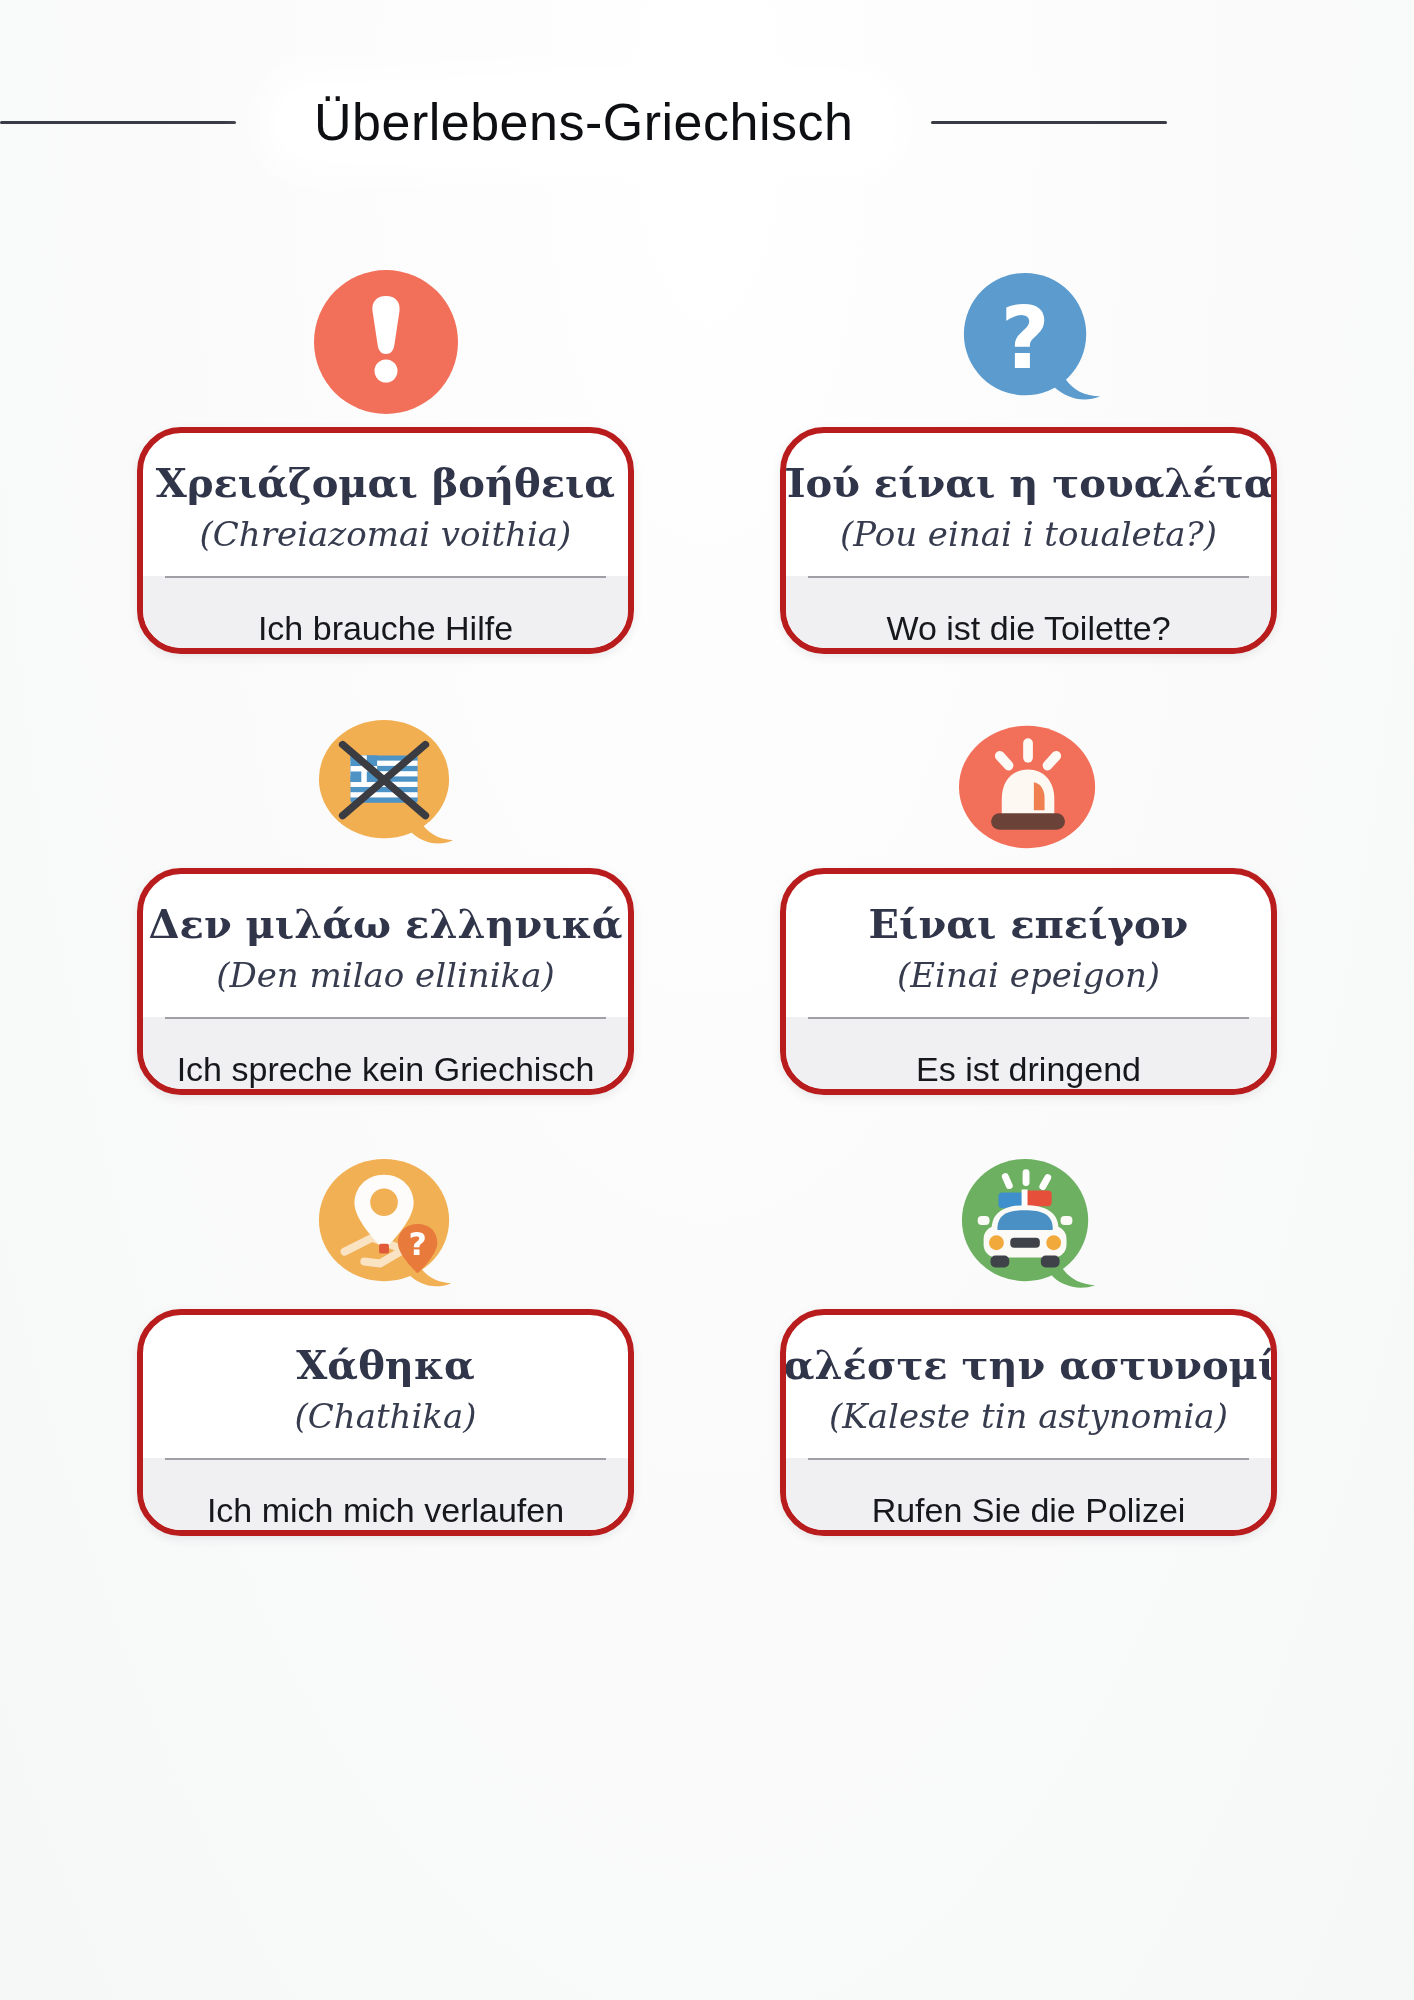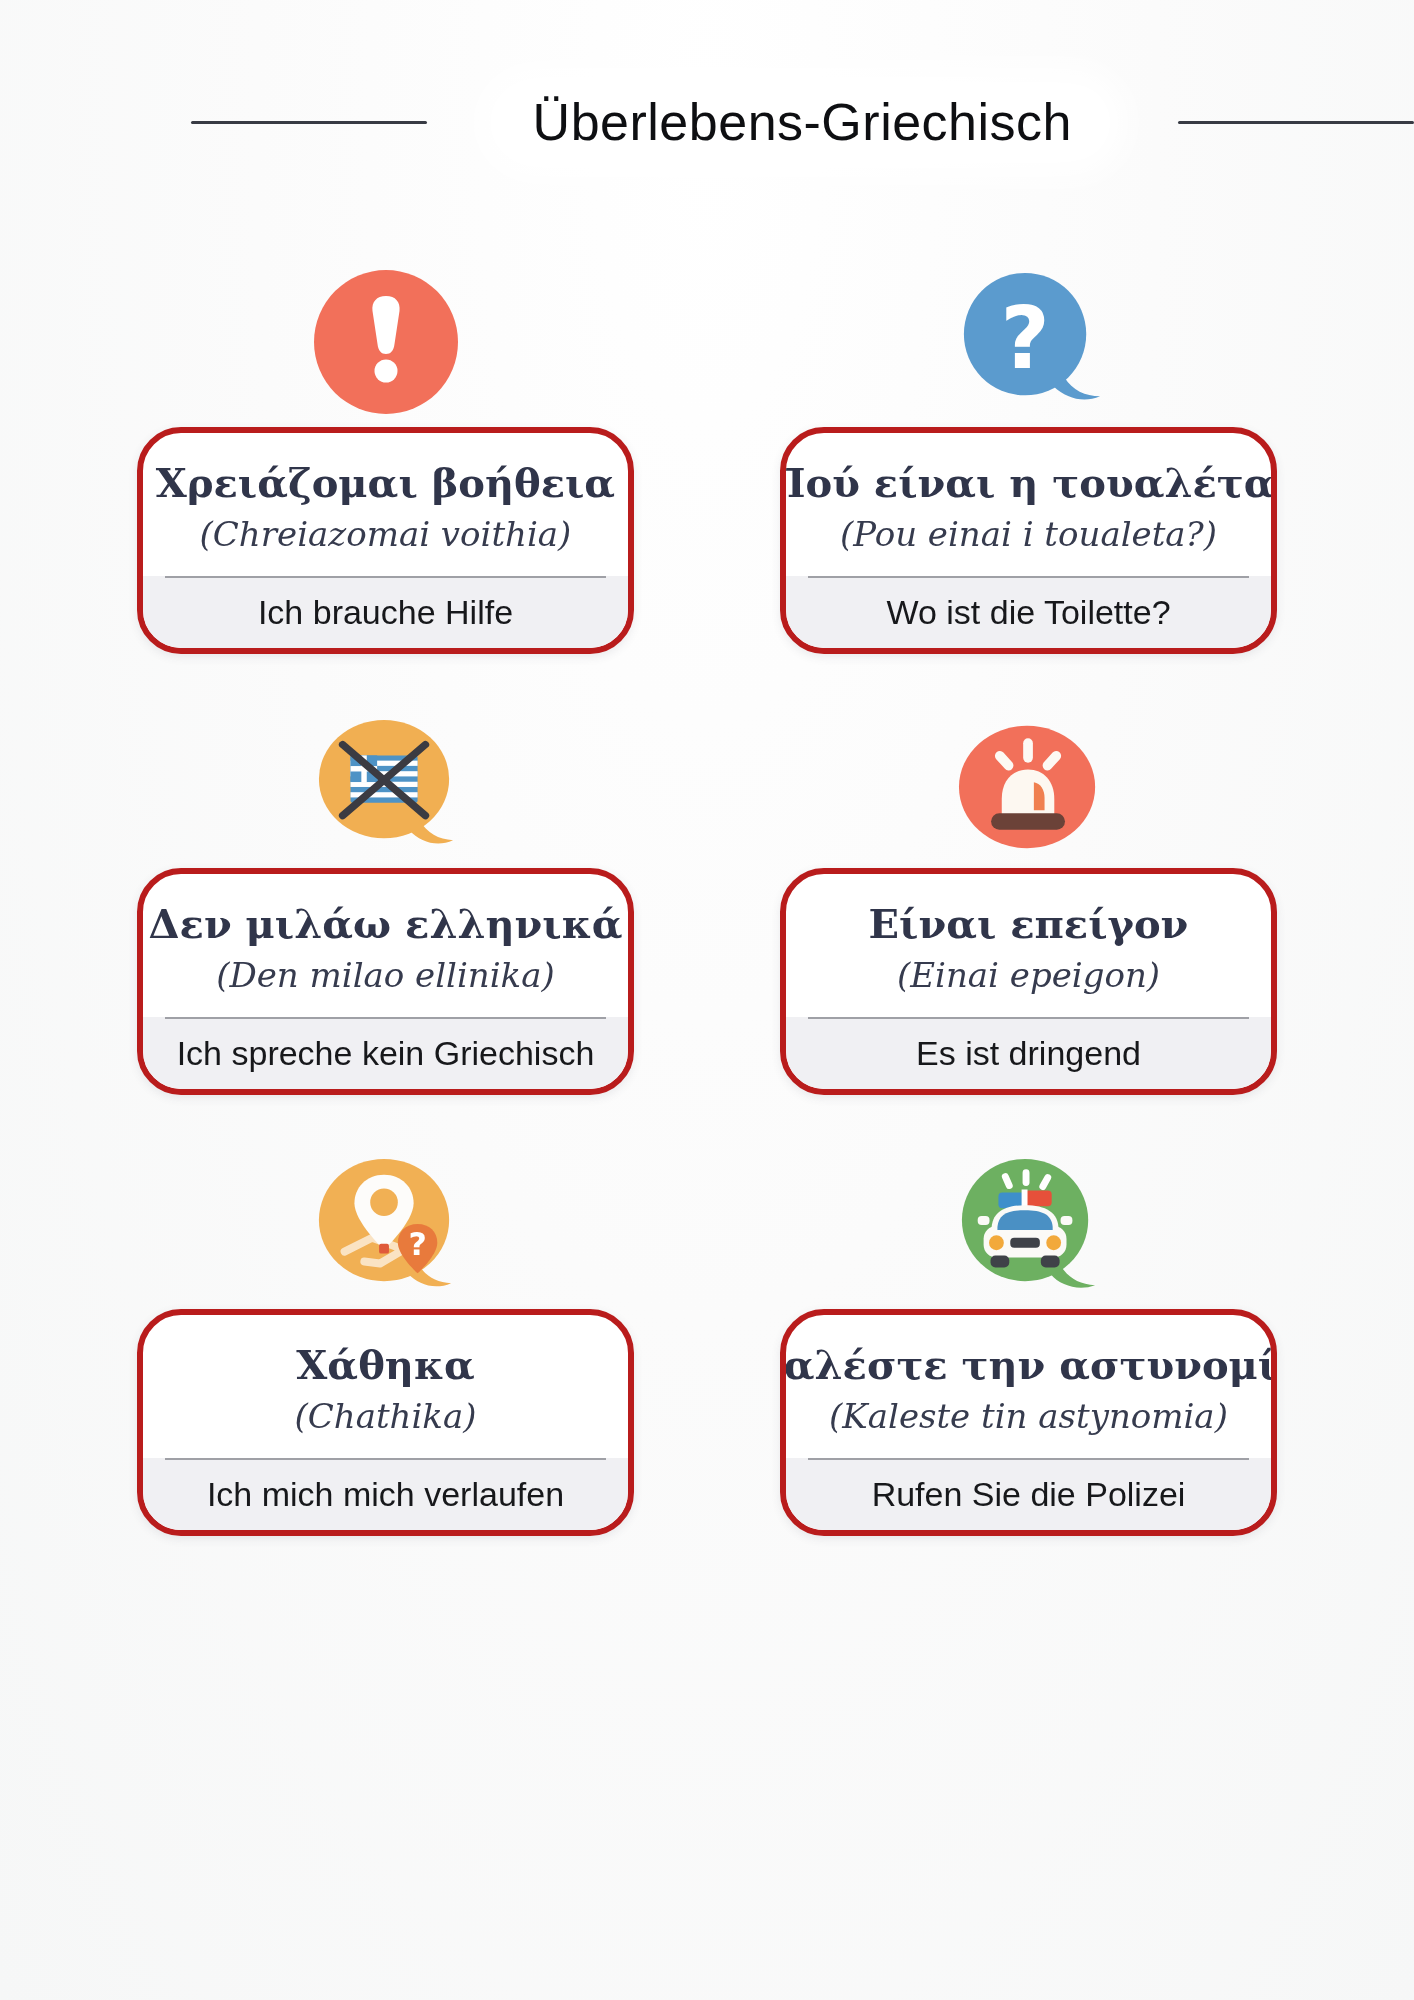--- a/index.html
+++ b/index.html
@@ -6,21 +6,21 @@
   body{
     width:1414px;height:2000px;
     background:radial-gradient(ellipse at 50% 6%, #ffffff 0%, #fbfbfb 45%, #f6f7f7 100%);
     font-family:"Liberation Sans", sans-serif;
     overflow:hidden;
     position:relative;
   }
   
   .header{
     margin-top:84px;
-    display:flex;align-items:center;justify-content:flex-end;gap:68px;
+    display:flex;align-items:center;justify-content:flex-start;gap:40px;
   }
   .rule{width:236px;height:3px;background:#383b44;border-radius:2px;flex:0 0 auto;}
   .title-wrap{
     background:#ffffff;border-radius:44px;padding:10px 38px;
     box-shadow:0 0 34px 18px rgba(255,255,255,0.9);
   }
   .page-title{
     font-size:52px;font-weight:500;letter-spacing:0.5px;color:#0e0f12;
     white-space:nowrap;line-height:1.1;
   }
@@ -51,21 +51,21 @@
   .greek{
     font-family:"DejaVu Serif", serif;font-weight:700;
     font-size:40px;color:#30354a;line-height:1.05;white-space:nowrap;
   }
   .translit{
     font-family:"DejaVu Serif", serif;font-style:italic;
     font-size:34px;color:#363b4e;margin-top:10px;white-space:nowrap;
   }
   .card-bottom{
     position:relative;height:72px;background:#f0f0f3;
-    display:flex;align-items:center;justify-content:center;flex:0 0 auto;
+    display:flex;align-items:flex-end;justify-content:center;flex:0 0 auto;
   }
   .card-bottom::before{
     content:"";position:absolute;top:0;left:22px;right:22px;
     border-top:2px solid #9fa0a6;
   }
   .german{font-size:34px;color:#17181b;white-space:nowrap;}
 </style>
 </head>
 <body>
 

